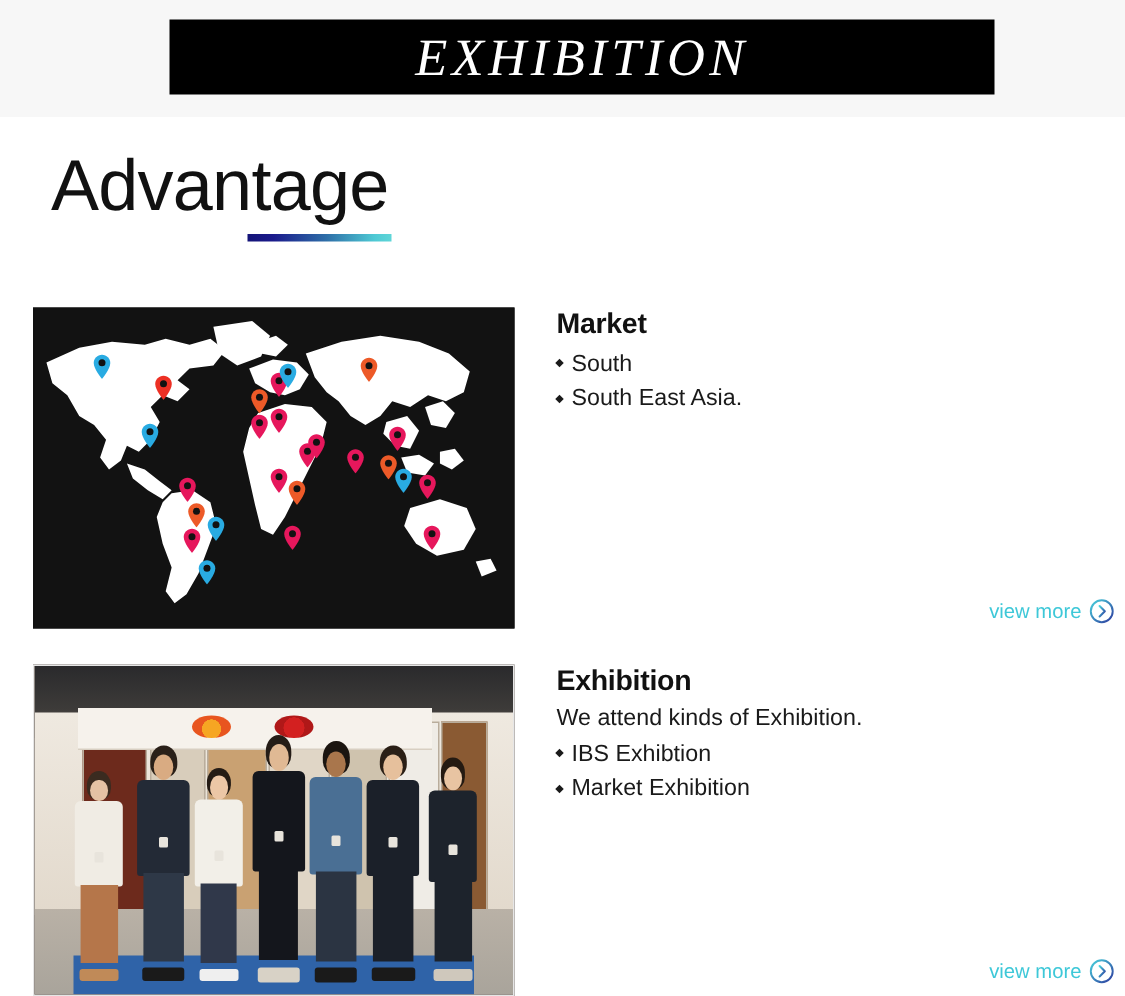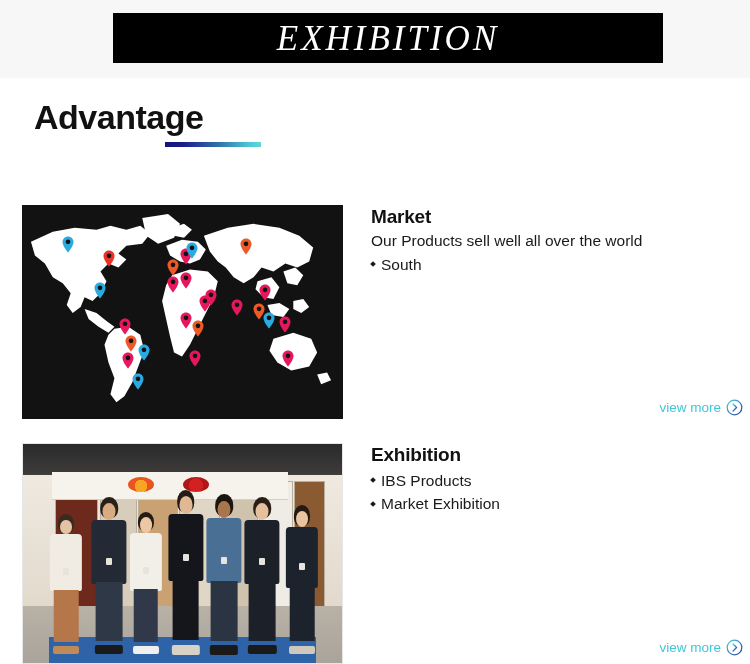--- a/index.html
+++ b/index.html
@@ -41,22 +41,22 @@
     line-height: 1;
     white-space: nowrap;
   }
   .section-title-wrap {
     position: absolute;
     left: 34px;
     top: 100px;
     width: 340px;
   }
   .section-title {
-    font-size: 34px;
-    font-weight: bold;
+    font-size: 48px;
+    font-weight: normal;
     color: #111111;
     line-height: 1.05;
     letter-spacing: -0.5px;
   }
   .title-underline {
     margin-left: 131px;
     margin-top: 6px;
     width: 96px;
     height: 5px;
     background: linear-gradient(to right, #141478 0%, #1b1b8c 18%, #2e6fa8 55%, #4ec9d4 88%, #5fd6d8 100%);
@@ -360,23 +360,23 @@
               <path d="M12 0.8C6.2 0.8 1.6 5.4 1.6 11.2c0 7.6 10.4 20 10.4 20s10.4-12.4 10.4-20C22.4 5.4 17.8 0.8 12 0.8z" fill="#e6175c"></path>
               <circle cx="12" cy="11" r="4.4" fill="#121212"></circle>
             </svg>
           </div>
         </div>
     </div>
   </div>
 
   <div class="textcol">
     <h3 class="item-title">Market</h3>
-    <p class="item-lead">Our Products sell well all over the world</p>
     <ul class="bullets">
       <li><span class="dia"></span><span>South</span></li>
+      <li><span class="dia"></span><span>South East Asia.</span></li>
     </ul>
   </div>
 
   <a class="viewmore viewmore-map" href="#">
     <span class="viewmore-label">view more</span>
     <svg class="viewmore-icon" viewBox="0 0 20 20">
       <defs>
         <linearGradient id="vmg1" x1="0" y1="0" x2="1" y2="1">
           <stop offset="0%" stop-color="#49d2dc"></stop>
           <stop offset="100%" stop-color="#2d3a9e"></stop>
@@ -464,22 +464,23 @@
             <div class="p-badge" style="top: 40%;"></div>
             <div class="p-legs" style="top: 56%; width: 70%; height: 38%; background: rgb(29, 35, 44);"></div>
             <div class="p-shoes" style="bottom: -3%; width: 74%; height: 6%; background: rgb(207, 200, 188);"></div>
           </div>
         </div>
     </div>
   </div>
 
   <div class="textcol">
     <h3 class="item-title">Exhibition</h3>
+    <p class="item-lead">We attend kinds of Exhibition.</p>
     <ul class="bullets">
-      <li><span class="dia"></span><span>IBS Products</span></li>
+      <li><span class="dia"></span><span>IBS Exhibtion</span></li>
       <li><span class="dia"></span><span>Market Exhibition</span></li>
     </ul>
   </div>
 
   <a class="viewmore viewmore-photo" href="#">
     <span class="viewmore-label">view more</span>
     <svg class="viewmore-icon" viewBox="0 0 20 20">
       <defs>
         <linearGradient id="vmg2" x1="0" y1="0" x2="1" y2="1">
           <stop offset="0%" stop-color="#49d2dc"></stop>

